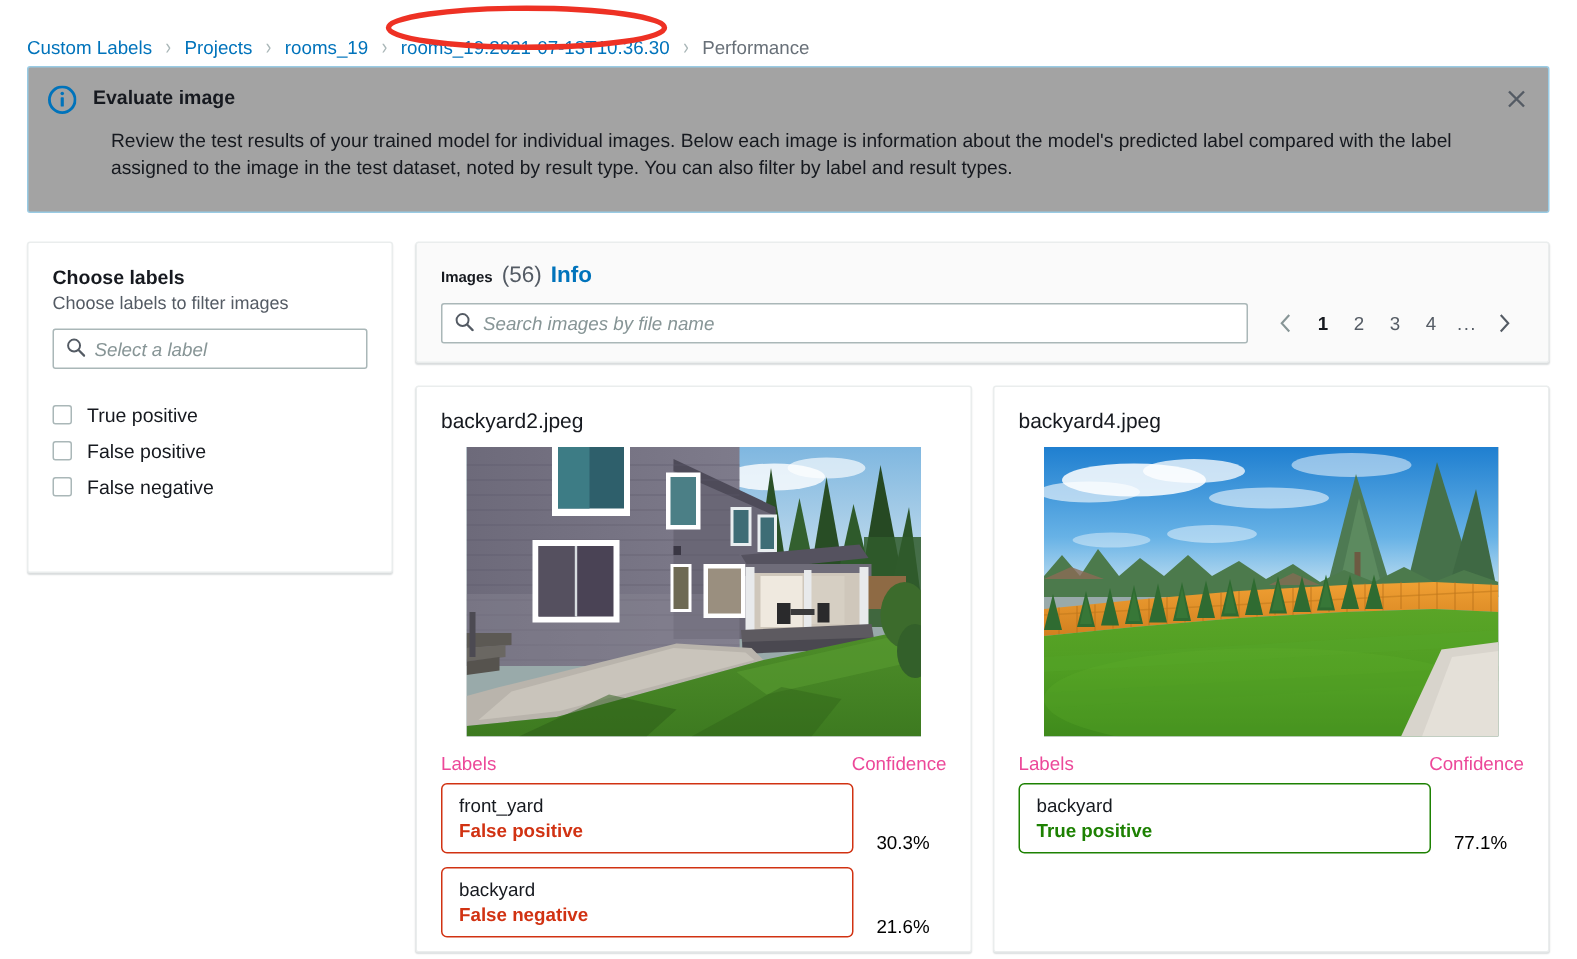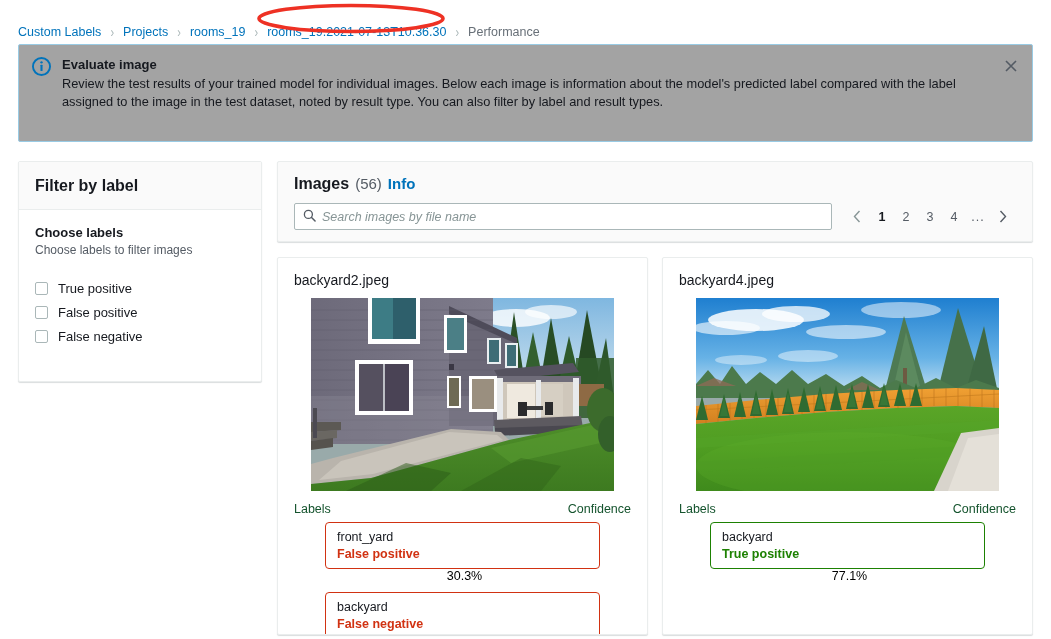--- a/index.html
+++ b/index.html
@@ -48,21 +48,21 @@
   .banner-icon { flex: 0 0 auto; width: 30px; padding-top: 1px; }
   .icon-circle-i {
     width: 19px; height: 19px; display: block;
   }
   .banner-body { flex: 1 1 auto; padding-right: 24px; }
   .banner-title {
     font-weight: bold; font-size: 13px; color: #16191f;
     margin: 0 0 2px 0; line-height: 17px;
   }
   .banner-text {
-    font-size: 12.8px; color: #16191f; line-height: 18px; margin: 0;
+    font-size: 12.8px; color: #16191f; line-height: 18px; margin: 12px;
     max-width: 930px;
   }
   .banner-close {
     position: absolute; right: 8px; top: 8px;
     width: 26px; height: 26px;
     display: flex; align-items: center; justify-content: center;
     cursor: pointer; color: #545b64;
   }
   .banner-close svg { display: block; }
 
@@ -111,21 +111,21 @@
   .images-panel {
     position: absolute; left: 277px; top: 21px;
     width: 756px; height: 81px;
     background: #fafafa;
     border: 1px solid #eaeded;
     border-radius: 2px;
     box-shadow: 0 1px 1px 0 rgba(0,28,36,.15);
     padding: 13px 16px 0 16px;
   }
   .images-head { display: flex; align-items: baseline; gap: 6px; }
-  .images-title { font-size: 16px; font-weight: bold; color: #16191f; }
+  .images-title { font-size: 10px; font-weight: bold; color: #16191f; }
   .images-count { font-size: 15px; color: #545b64; }
   .images-info { font-size: 15px; color: #0073bb; font-weight: bold; cursor: pointer; }
   .search-row { display: flex; align-items: center; margin-top: 10px; gap: 0; }
   .search-box {
     width: 566px; height: 27px; border: 1px solid #aab7b8;
     border-radius: 2px; background: #fff;
     display: flex; align-items: center; padding: 0 8px; gap: 6px;
   }
   .search-box .ph { font-size: 12.5px; color: #879596; font-style: italic; }
   .pager { display: flex; align-items: center; margin-left: 12px; gap: 0; }
@@ -151,24 +151,24 @@
     overflow: hidden;
   }
   .card-title { font-size: 14px; color: #16191f; margin-bottom: 10px; }
   .photo-wrap { display: flex; justify-content: center; }
   .photo {
     width: 303px; height: 193px; position: relative; overflow: hidden;
     background: #9aa;
   }
   .cols {
     display: flex; justify-content: space-between;
-    margin-top: 11px; font-size: 12.5px; color: #14532d;
+    margin-top: 11px; font-size: 12.5px; color: #ec4899;
   }
   .rows { margin-top: 6px; }
-  .lrow { display: flex; align-items: center; margin-bottom: 9px; flex-direction: column; }
+  .lrow { display: flex; align-items: flex-end; margin-bottom: 9px; }
   .lbox {
     width: 275px; min-height: 40px; border-radius: 4px;
     padding: 6px 10px 6px 11px; background: #fff;
   }
   .lbox.neg { border: 1px solid #d13212; }
   .lbox.pos { border: 1px solid #1d8102; }
   .lname { font-size: 12.5px; color: #16191f; line-height: 16px; }
   .lres { font-size: 12.5px; font-weight: bold; line-height: 16px; margin-top: 1px; }
   .lres.neg { color: #d13212; }
   .lres.pos { color: #1d8102; }
@@ -216,26 +216,32 @@
     <div class="banner-close">
       <svg width="12" height="12" viewBox="0 0 12 12">
         <path d="M1 1 L11 11 M11 1 L1 11" stroke="#545b64" stroke-width="1.6" fill="none"></path>
       </svg>
     </div>
   </section>
 
   <div class="main">
 
     <aside class="filter-panel">
-      <div class="filter-head">
-        <span class="filter-title">Filter by label</span>
-      </div>
       <div class="filter-body">
         <div class="choose-label">Choose labels</div>
         <div class="choose-desc">Choose labels to filter images</div>
+        <div class="select-box">
+          <span>
+            <svg width="13" height="13" viewBox="0 0 14 14">
+              <circle cx="5.8" cy="5.8" r="4.3" fill="none" stroke="#545b64" stroke-width="1.4"></circle>
+              <path d="M9.2 9.2 L13 13" stroke="#545b64" stroke-width="1.6" stroke-linecap="round"></path>
+            </svg>
+          </span>
+          <span class="ph">Select a label</span>
+        </div>
         <div class="checks">
           <label class="check-row">
             <span class="chk"></span>
             <span class="check-label">True positive</span>
           </label>
           <label class="check-row">
             <span class="chk"></span>
             <span class="check-label">False positive</span>
           </label>
           <label class="check-row">

